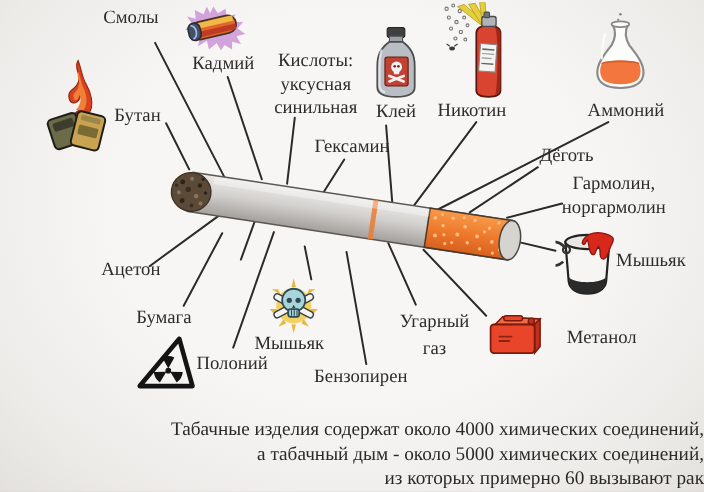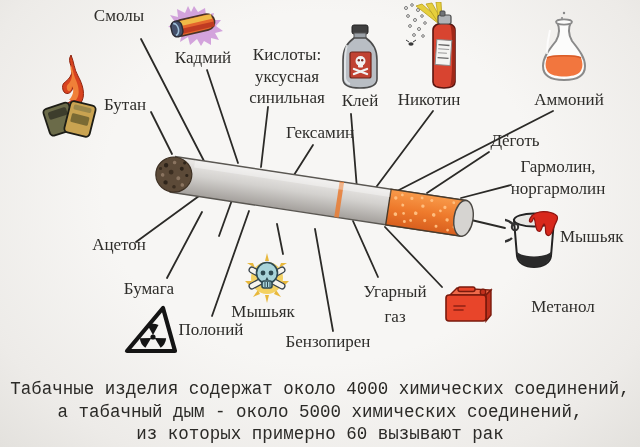--- a/index.html
+++ b/index.html
@@ -13,22 +13,22 @@
   .icon{position:absolute;z-index:3;}
   .lbl{
     position:absolute;z-index:4;
     font-family:"Liberation Serif", serif;
     font-size:17px;line-height:20px;color:#2e2d2a;text-align:center;
     white-space:nowrap;
   }
   .lbl span{display:block;}
   .footer{
     position:absolute;z-index:4;left:0;right:0;top:378px;
-    text-align:center;font-size:17.5px;line-height:22.5px;color:#2b2a27;
-    font-family:Liberation Mono, monospace;
+    text-align:right;font-size:17.5px;line-height:22.5px;color:#2b2a27;
+    font-family:Liberation Serif, serif;
   }
   .footer span{display:block;}
 </style>
 </head>
 <body>
 
 <div class="stage">
 
   <svg class="layer" width="640" height="447" viewBox="0 0 640 447">
     <defs>
@@ -337,21 +337,21 @@
 
   <div class="lbl" style="left:506px;top:156px;width:104px;line-height:22px;">
     <span>Гармолин,</span>
     <span>норгармолин</span>
   </div>
 
   <div class="lbl" style="left:560px;top:227px;width:62px;">
       <span>Мышьяк</span>
     </div>
 
-  <div class="lbl" style="left:524px;top:297px;width:78px;">
+  <div class="lbl" style="left:508px;top:297px;width:78px;">
       <span>Метанол</span>
     </div>
 
   <div class="lbl" style="left:354px;top:279px;width:82px;line-height:25px;">
     <span>Угарный</span>
     <span>газ</span>
   </div>
 
   <div class="lbl" style="left:64px;top:235px;width:66px;margin-left:22px;">
       <span>Ацетон</span>

